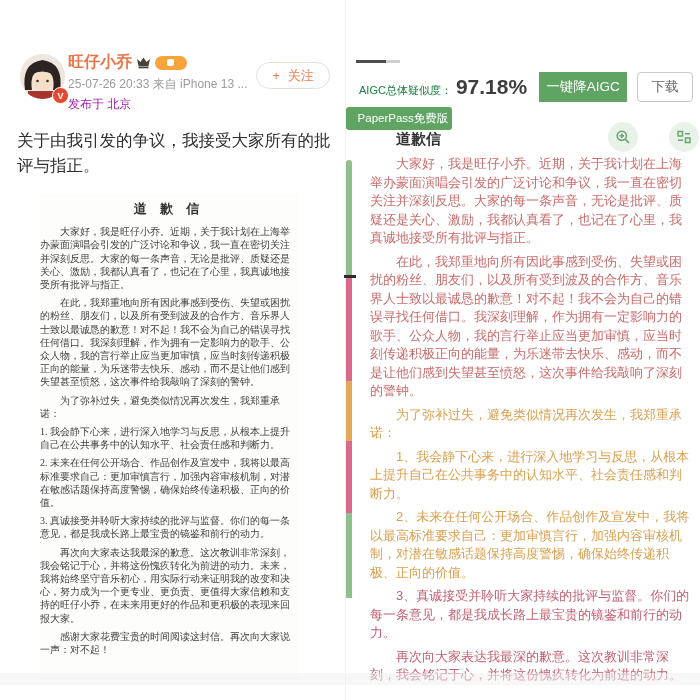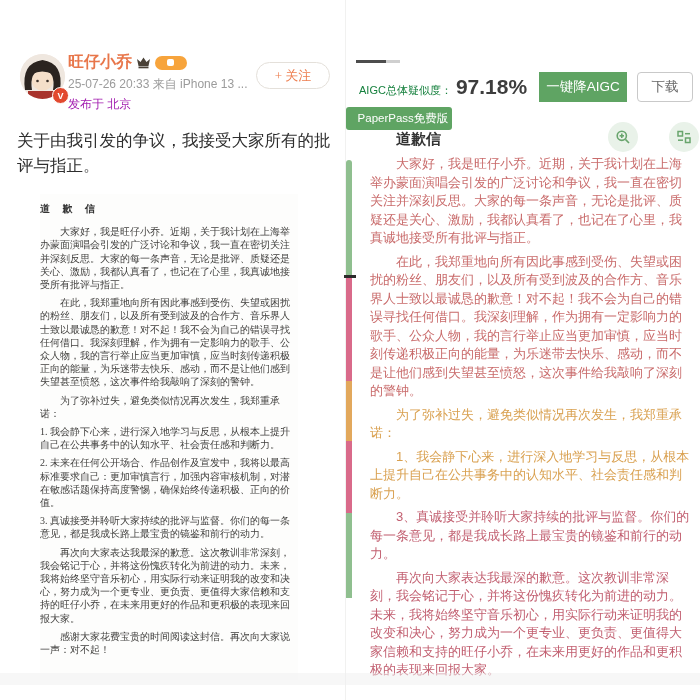--- a/index.html
+++ b/index.html
@@ -17,28 +17,28 @@
   .uname-row{position:absolute;left:48px;top:0;display:flex;align-items:center;gap:4px;}
   .uname{color:#e8764a;font-size:16px;font-weight:bold;cursor:pointer;}
   .crown{display:inline-flex;}
   .lvbadge{display:inline-block;width:32px;height:14px;background:#f7a43c;border-radius:8px;position:relative;}
   .lvbadge::after{content:"";position:absolute;left:12px;top:3.5px;width:7px;height:7px;
                   background:#fff;border-radius:2px;}
   .meta{position:absolute;left:48px;top:24px;color:#9b9b9b;font-size:12px;white-space:nowrap;}
   .meta2{position:absolute;left:48px;top:44px;color:#a21caf;font-size:12px;}
   .follow{position:absolute;right:2px;top:10px;width:74px;height:27px;border-radius:14px;
           background:#fff;border:1px solid #e4e0da;color:#ed7d4e;font-size:13px;cursor:pointer;
-          font-family:Liberation Serif, serif;}
+          font-family:Liberation Mono, monospace;}
   .wb-text{position:absolute;left:13px;top:124px;width:320px;margin:4px;
            color:#2e2e2e;font-size:16.5px;line-height:25px;}
   .letter{position:absolute;left:40px;top:194px;width:258px;height:486px;overflow:hidden;
           background:#fdfdfc;color:#3f3e3c;
           font-family:"Liberation Serif","DejaVu Serif",serif;
           font-size:10px;line-height:13.2px;}
-  .letter h3{margin:8px 0 10px 0;text-align:left;font-size:10px;letter-spacing:5px;color:#333;}
+  .letter h3{margin:8px 0 10px 0;text-align:center;font-size:13px;letter-spacing:5px;color:#333;}
   .letter p{margin:0 0 5px 0;}
   .letter p.ind{text-indent:2em;}
   
   .checker{position:absolute;left:345px;top:0;width:355px;height:700px;background:#fff;
            border-left:1px solid #f1f1f0;}
   .drag{position:absolute;left:10px;top:60px;height:3px;cursor:grab;}
   .drag .d1{display:inline-block;width:30px;height:3px;background:#4d4d4d;vertical-align:top;}
   .drag .d2{display:inline-block;width:14px;height:3px;background:#cfcfcf;vertical-align:top;}
   .score-row{position:absolute;left:13px;top:72px;width:335px;height:30px;}
   .score-label{font-size:11px;color:#15803d;line-height:30px;}
@@ -158,20 +158,21 @@
       <i class="sp" style="height:72px"></i>
       <i class="sg" style="height:85px"></i>
       <span class="tick"></span>
     </div>
 
     <div class="rp-body">
       <p class="high">大家好，我是旺仔小乔。近期，关于我计划在上海举办蒙面演唱会引发的广泛讨论和争议，我一直在密切关注并深刻反思。大家的每一条声音，无论是批评、质疑还是关心、激励，我都认真看了，也记在了心里，我真诚地接受所有批评与指正。</p>
       <p class="high">在此，我郑重地向所有因此事感到受伤、失望或困扰的粉丝、朋友们，以及所有受到波及的合作方、音乐界人士致以最诚恳的歉意！对不起！我不会为自己的错误寻找任何借口。我深刻理解，作为拥有一定影响力的歌手、公众人物，我的言行举止应当更加审慎，应当时刻传递积极正向的能量，为乐迷带去快乐、感动，而不是让他们感到失望甚至愤怒，这次事件给我敲响了深刻的警钟。</p>
       <p class="mid">为了弥补过失，避免类似情况再次发生，我郑重承诺：</p>
       <p class="mid">1、我会静下心来，进行深入地学习与反思，从根本上提升自己在公共事务中的认知水平、社会责任感和判断力。</p>
+      <p class="mid">2、未来在任何公开场合、作品创作及宣发中，我将以最高标准要求自己：更加审慎言行，加强内容审核机制，对潜在敏感话题保持高度警惕，确保始终传递积极、正向的价值。</p>
       <p class="high2">3、真诚接受并聆听大家持续的批评与监督。你们的每一条意见，都是我成长路上最宝贵的镜鉴和前行的动力。</p>
       <p class="high2">再次向大家表达我最深的歉意。这次教训非常深刻，我会铭记于心，并将这份愧疚转化为前进的动力。未来，我将始终坚守音乐初心，用实际行动来证明我的改变和决心，努力成为一个更专业、更负责、更值得大家信赖和支持的旺仔小乔，在未来用更好的作品和更积极的表现来回报大家。</p>
 
     </div>
   </section>
 
   <div class="edge-band"></div>
 </div>
 
 </body></html>

